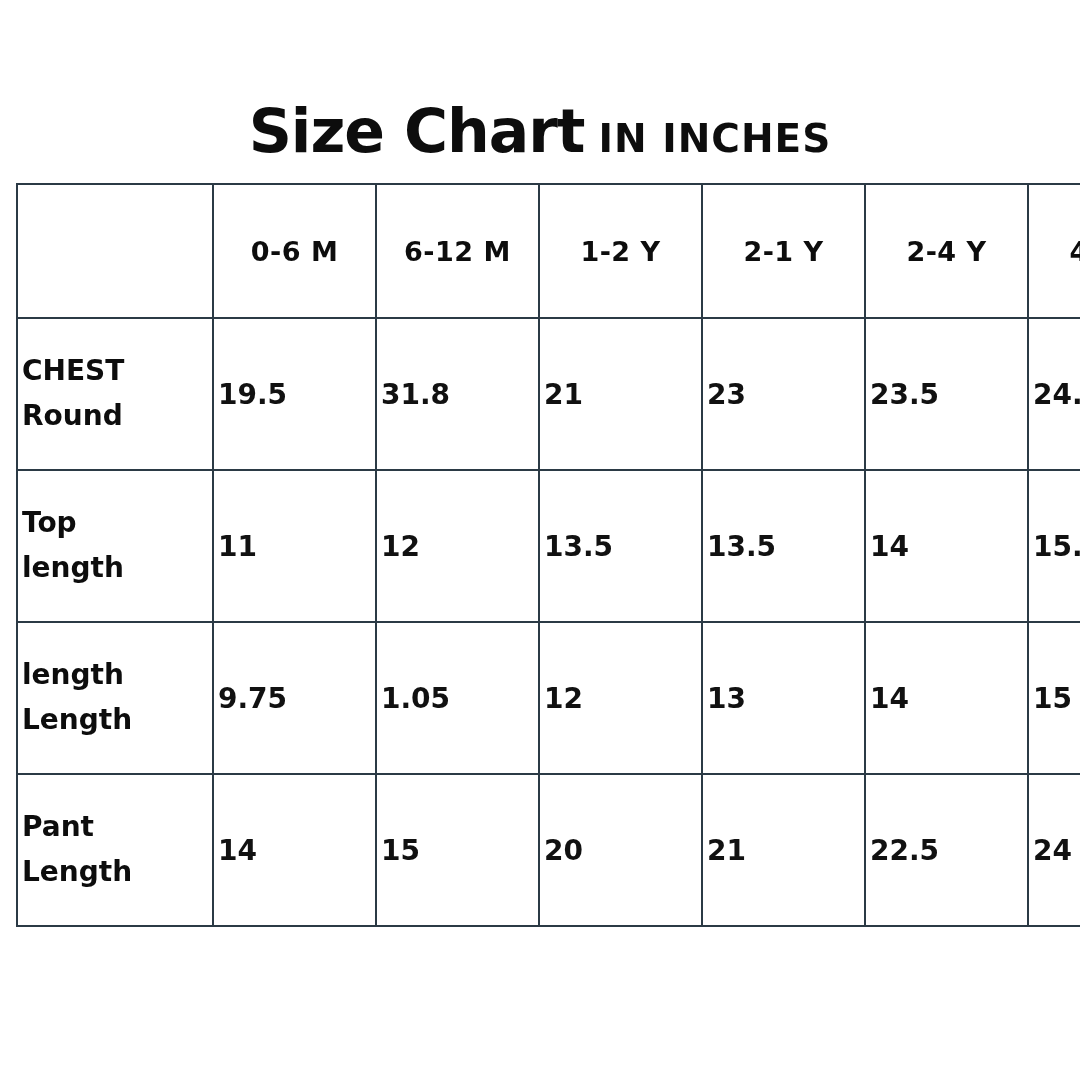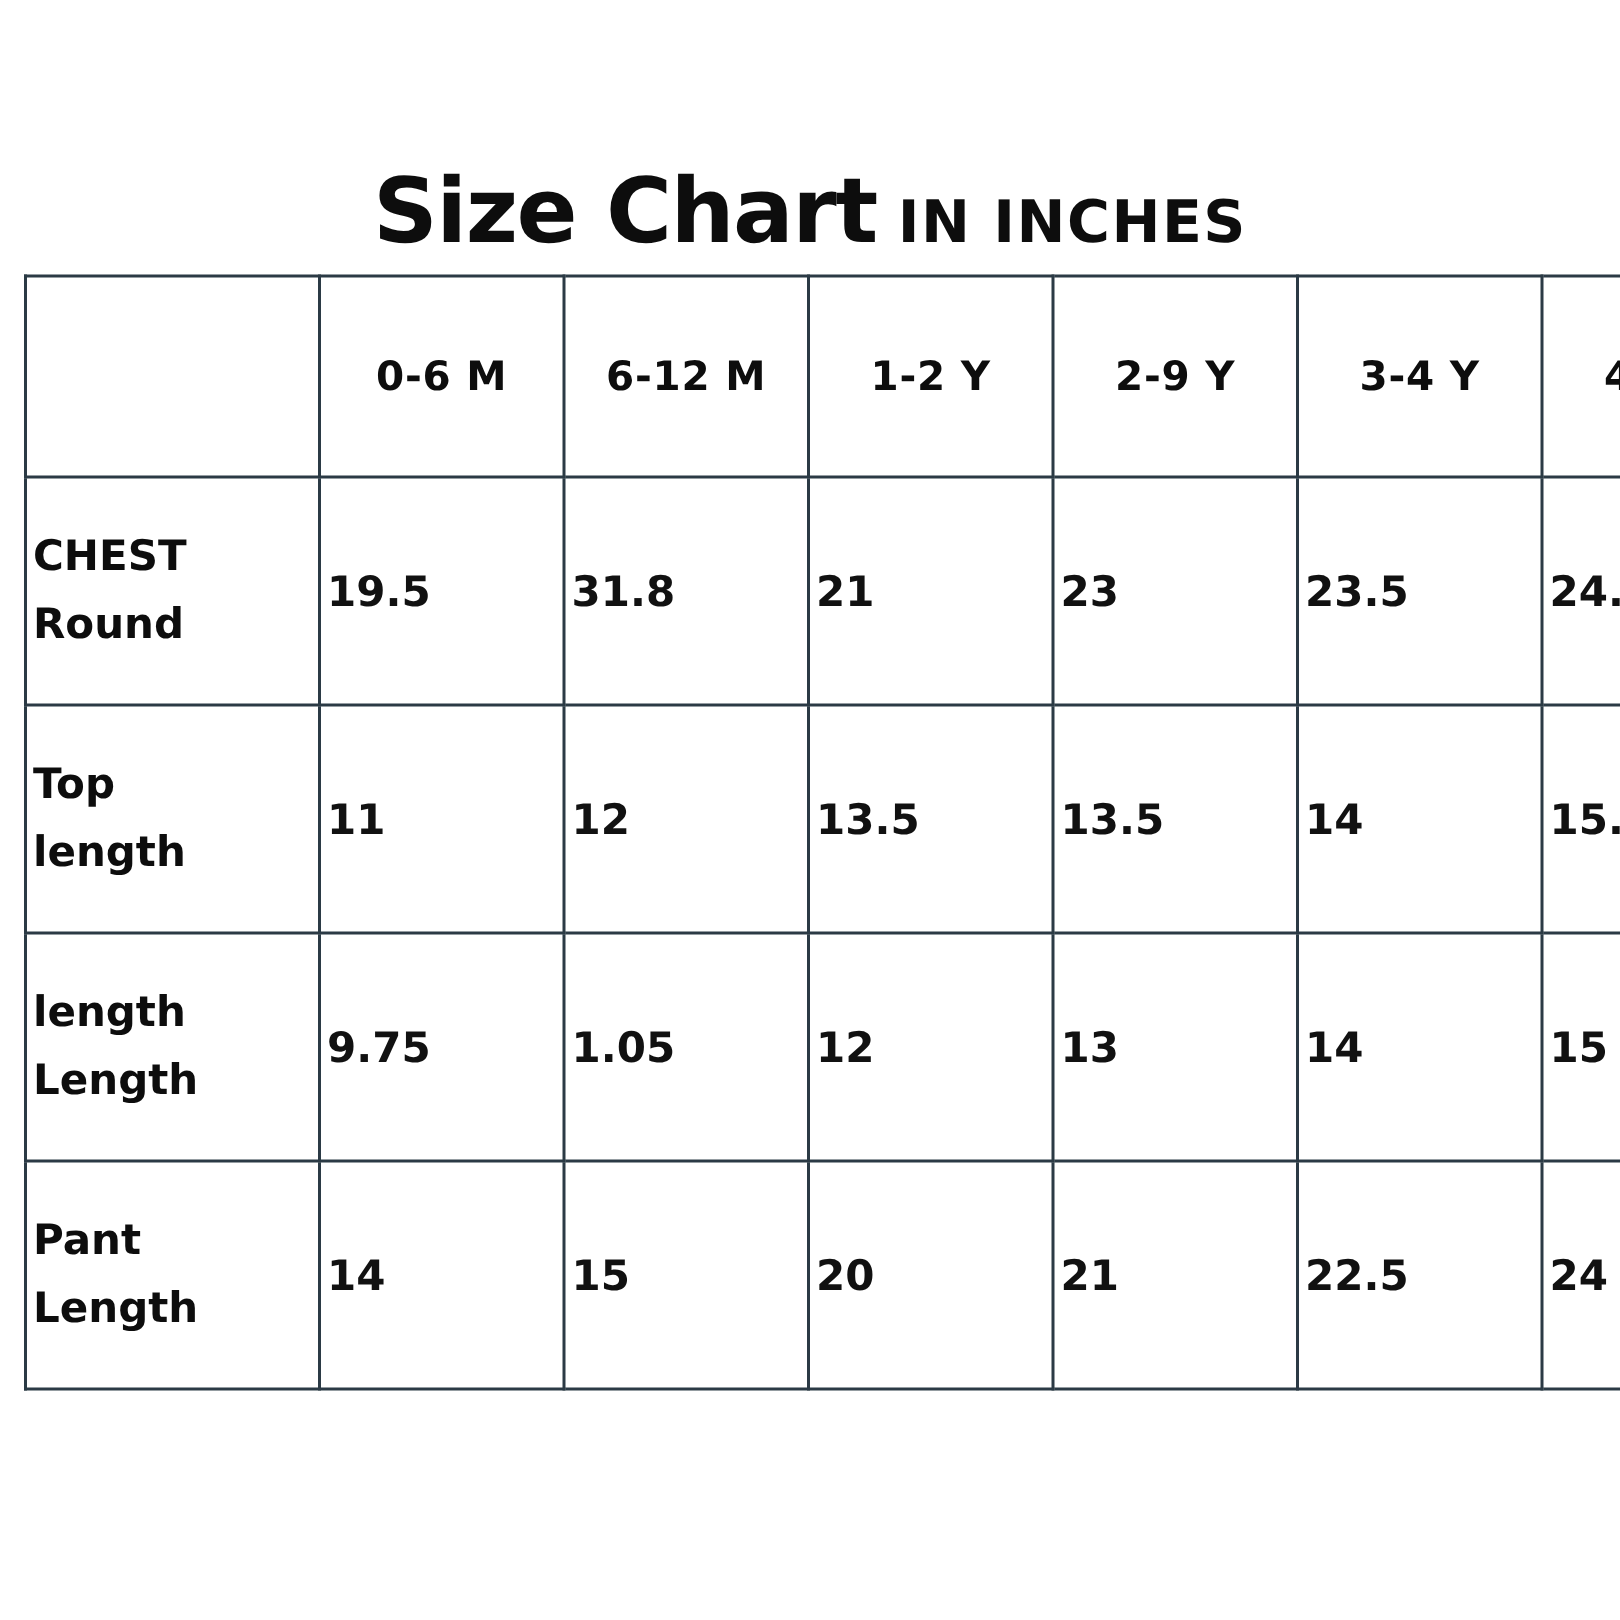--- a/index.html
+++ b/index.html
@@ -15,21 +15,21 @@
     overflow: hidden;
   }
   .page {
     position: relative;
     width: 1080px;
     height: 1080px;
     box-sizing: border-box;
   }
   .title-wrap {
     position: absolute;
-    top: 106px;
+    top: 96px;
     left: 0;
     width: 1080px;
     text-align: center;
     white-space: nowrap;
   }
   .title-main {
     font-family: "DejaVu Sans", sans-serif;
     font-weight: bold;
     font-size: 60px;
     letter-spacing: -1px;
@@ -113,22 +113,22 @@
         <col class="c-data">
         <col class="c-data">
         <col class="c-data">
       </colgroup>
       <thead>
         <tr>
           <th class="corner-cell"></th>
           <th class="head-cell">0-6 M</th>
           <th class="head-cell">6-12 M</th>
           <th class="head-cell">1-2 Y</th>
-          <th class="head-cell">2-9 Y</th>
-          <th class="head-cell">3-4 Y</th>
+          <th class="head-cell">2-1 Y</th>
+          <th class="head-cell">2-4 Y</th>
           <th class="head-cell">4-5 Y</th>
         </tr>
       </thead>
       <tbody>
 
         <tr>
           <td class="row-label">
             <div>CHEST</div>
             <div>Round</div>
           </td>

